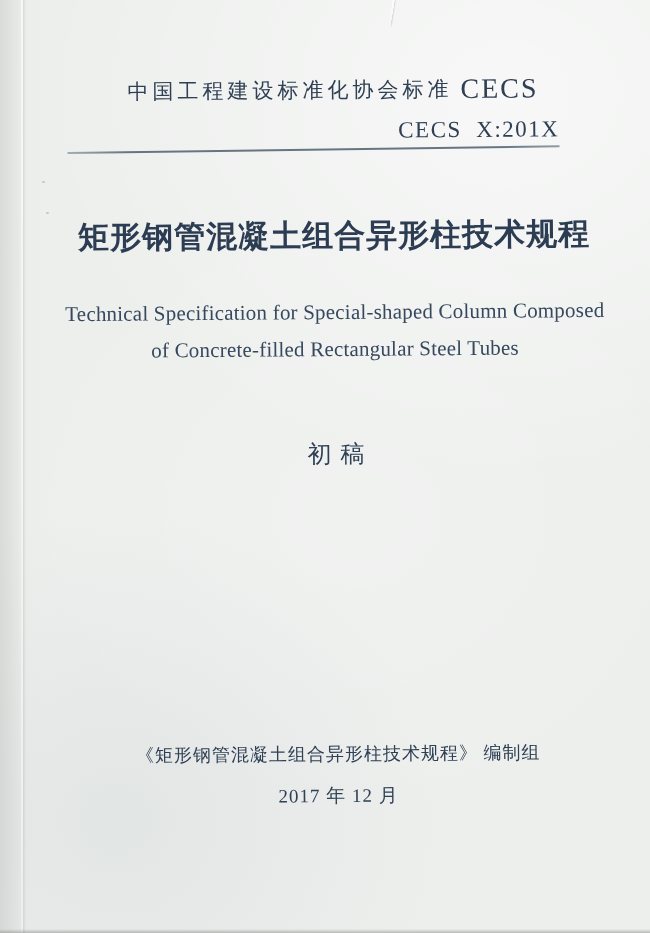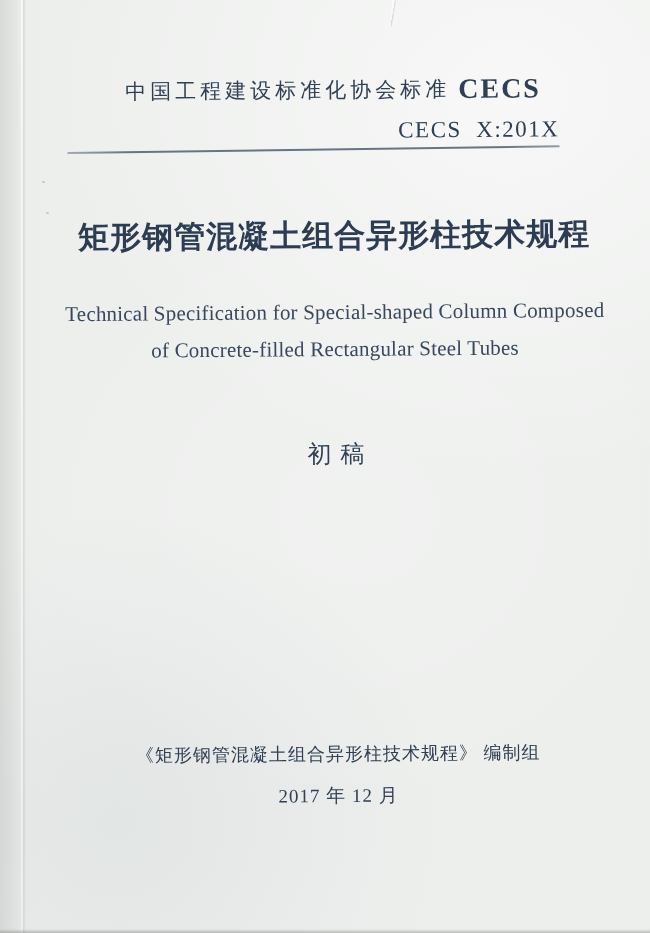--- a/index.html
+++ b/index.html
@@ -55,21 +55,20 @@
     text-align:center;
     white-space:nowrap;
   }
   .assoc-zh{
     font-size:21px;letter-spacing:4px;color:var(--ink);
     vertical-align:2px;
   }
   .assoc-code{
     font-size:28px;letter-spacing:2px;color:var(--ink);
     margin-left:8px;
-    font-weight:bold;
   }
   .std-number{
     position:absolute;left:0;right:0;top:118px;
     text-align:right;padding-right:88px;
     font-size:23px;letter-spacing:1.5px;
     white-space:pre;
     color:var(--ink);
   }
   .header-rule{
     position:absolute;left:48px;top:150px;width:492px;height:2px;

